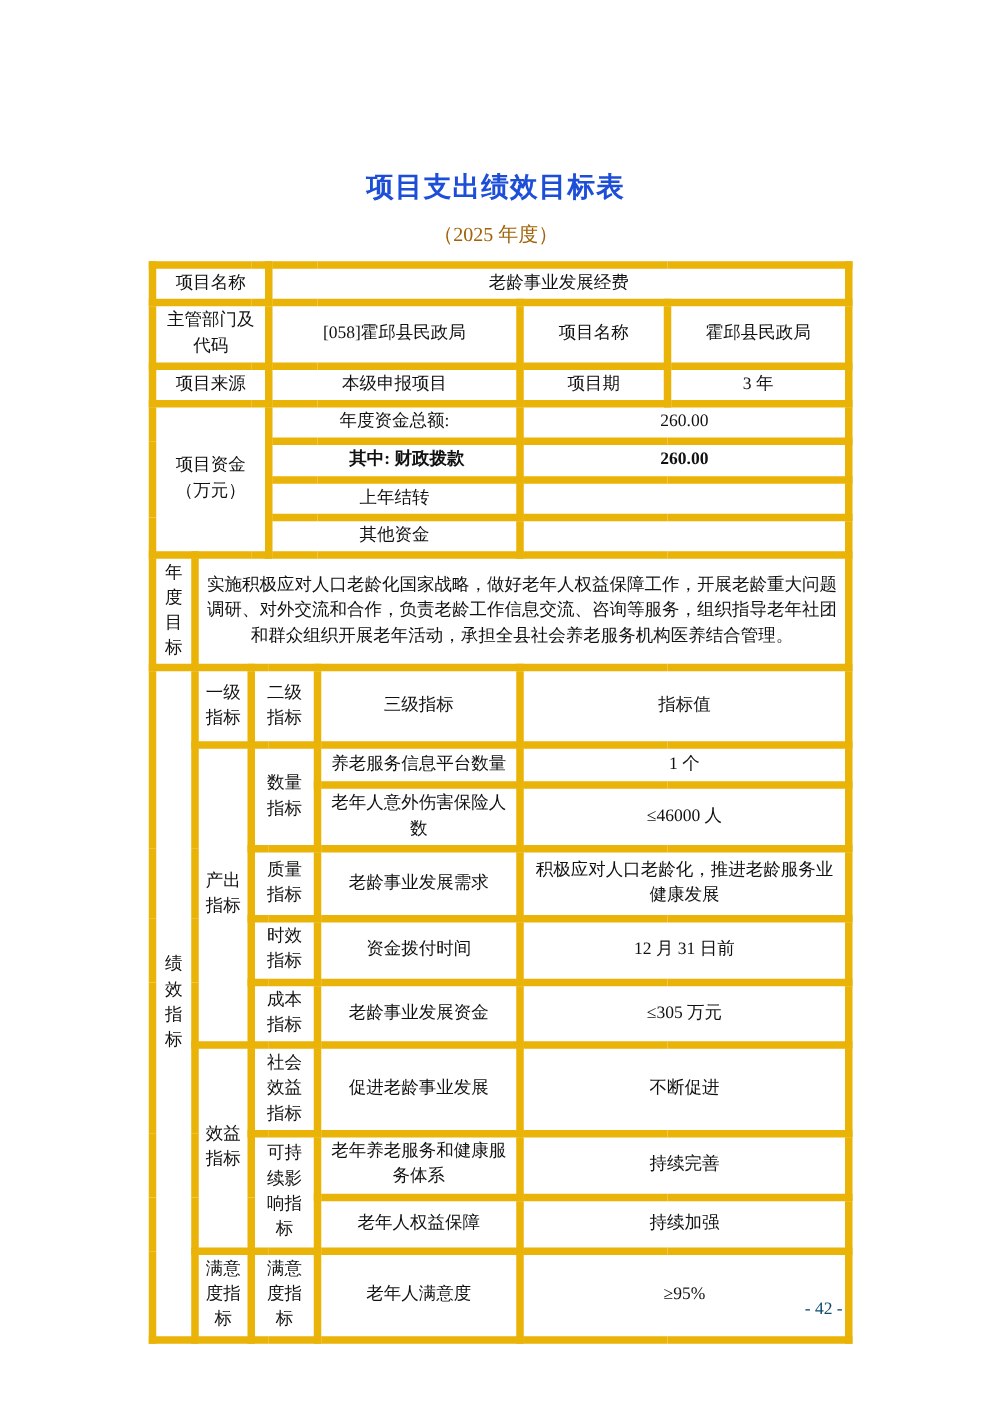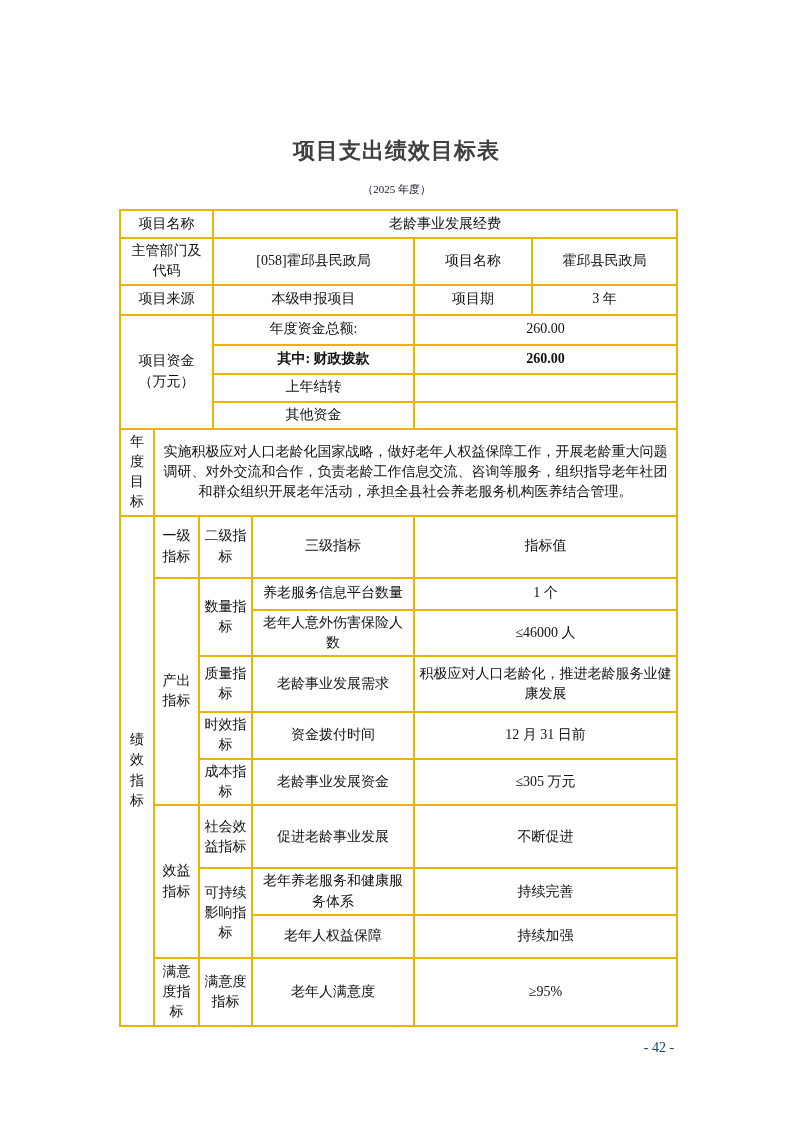--- a/index.html
+++ b/index.html
@@ -14,39 +14,39 @@
     overflow: hidden;
   }
   .doc-title {
     padding-top: 137px;
     text-align: center;
     font-size: 22px;
     line-height: 27px;
     font-weight: bold;
     letter-spacing: 1px;
     font-family: "DejaVu Sans", "Liberation Sans", sans-serif;
-    color: #404040;
+    color: #1d4ed8;
   }
   .doc-subtitle {
     margin-top: 16px;
     text-align: center;
-    font-size: 11px;
+    font-size: 16px;
     line-height: 18px;
-    color: #0f172a;
+    color: #a16207;
   }
   table.main {
     margin-left: 119px;
     margin-top: 11px;
     width: 557px;
     border-collapse: collapse;
     table-layout: fixed;
     border: 2px solid #2e2e2e;
   }
   table.main td {
-    border: 2px solid #eab308;
+    border: 6px solid #eab308;
     text-align: center;
     vertical-align: middle;
     font-size: 14px;
     line-height: 1.45;
     padding: 2px 4px;
     word-break: break-all;
     color: #111;
   }
   
   tr.r-name  { height: 28px; }

